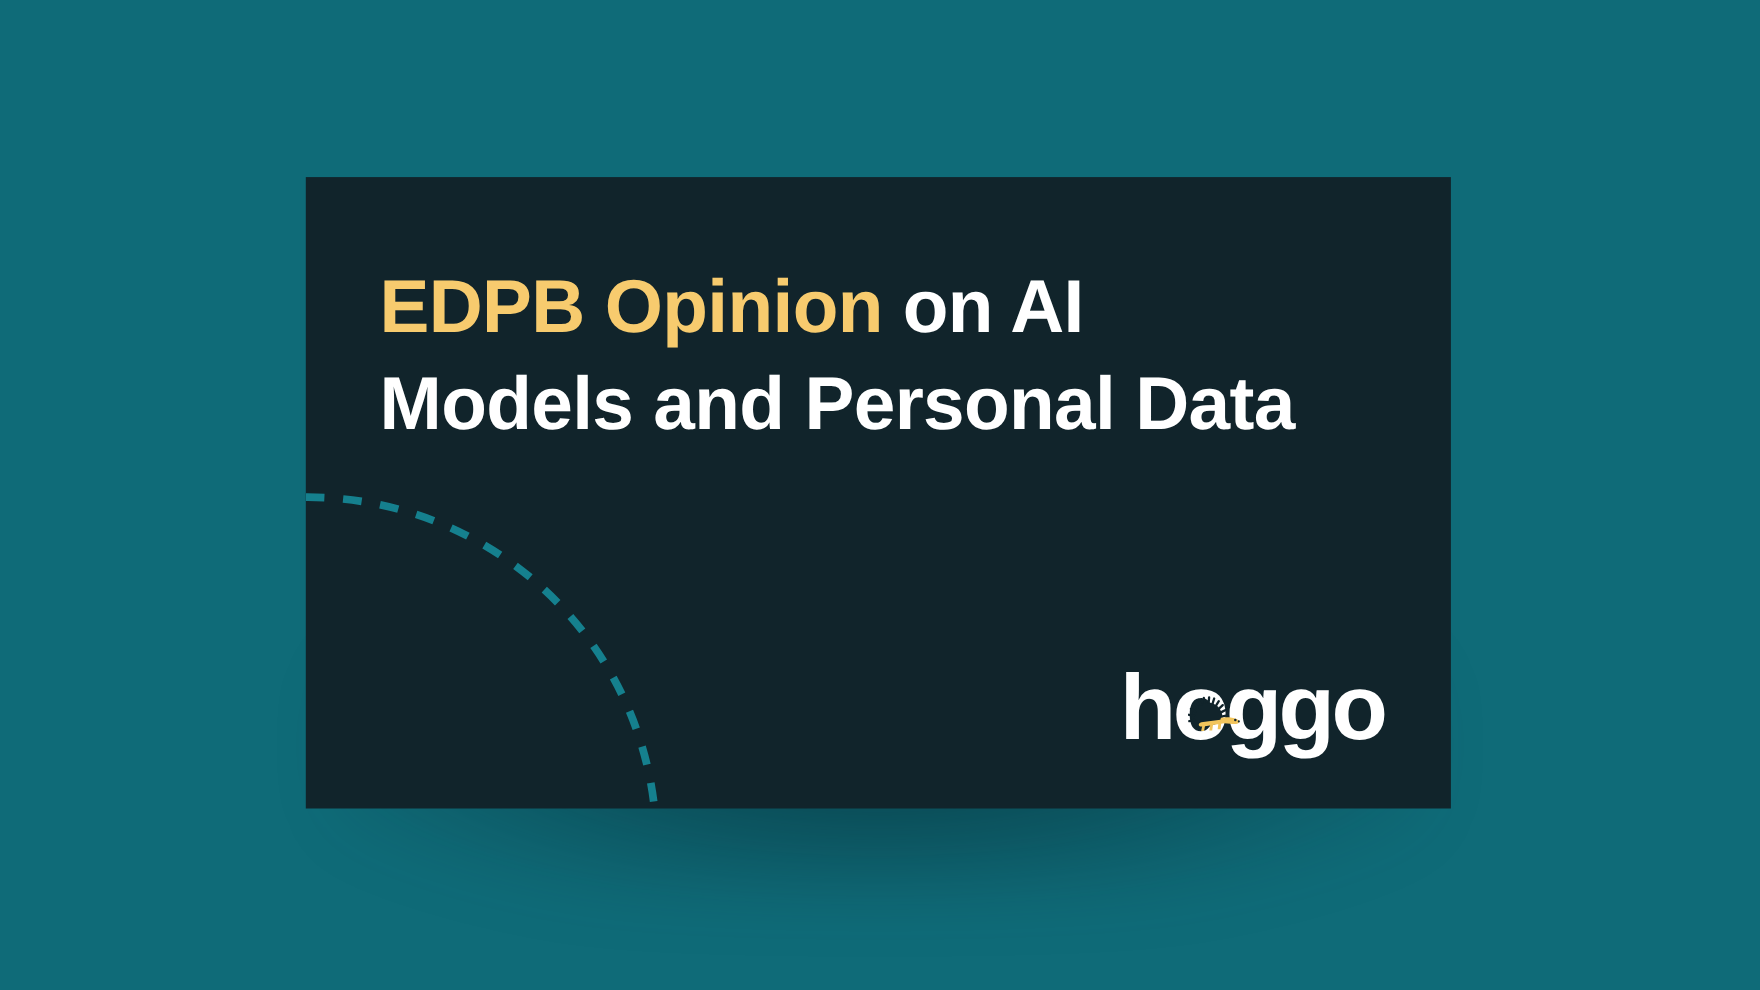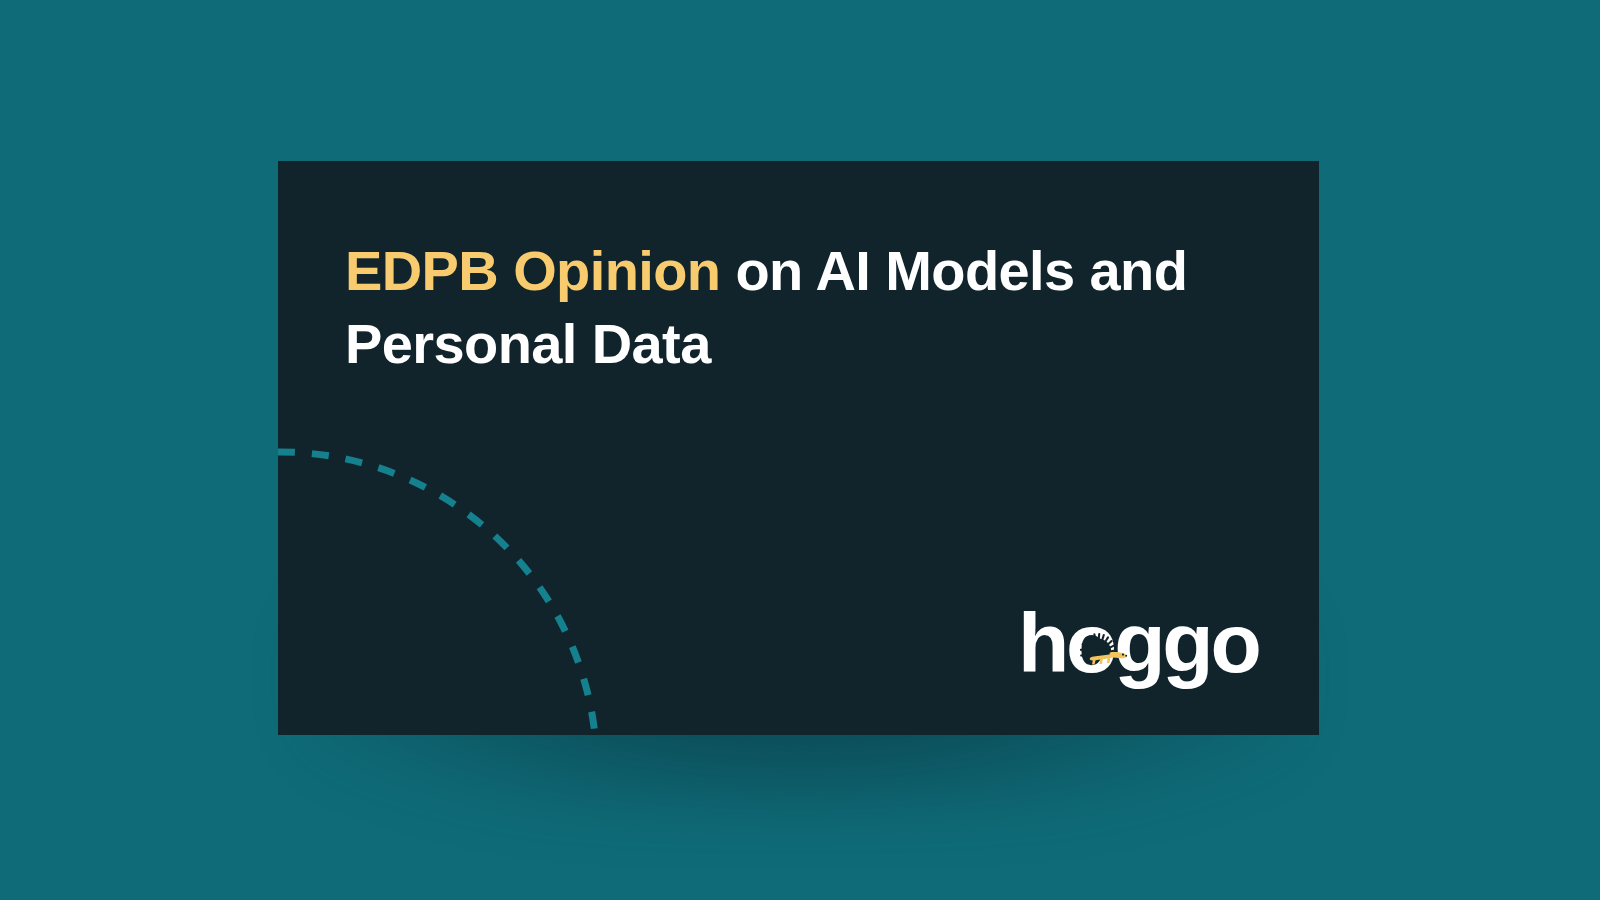--- a/index.html
+++ b/index.html
@@ -67,21 +67,21 @@
   }
 
   .headline {
     position: absolute;
     left: 67px;
     top: 74px;
     width: 880px;
     margin: 0;
     font-family: "Liberation Sans", sans-serif;
     font-weight: 700;
-    font-size: 56px;
+    font-size: 68px;
     line-height: 1.30;
     letter-spacing: -0.6px;
     color: #FFFFFF;
   }
   .headline .accent {
     color: #F7CB6E;
   }
 
   .logo {
     position: absolute;

